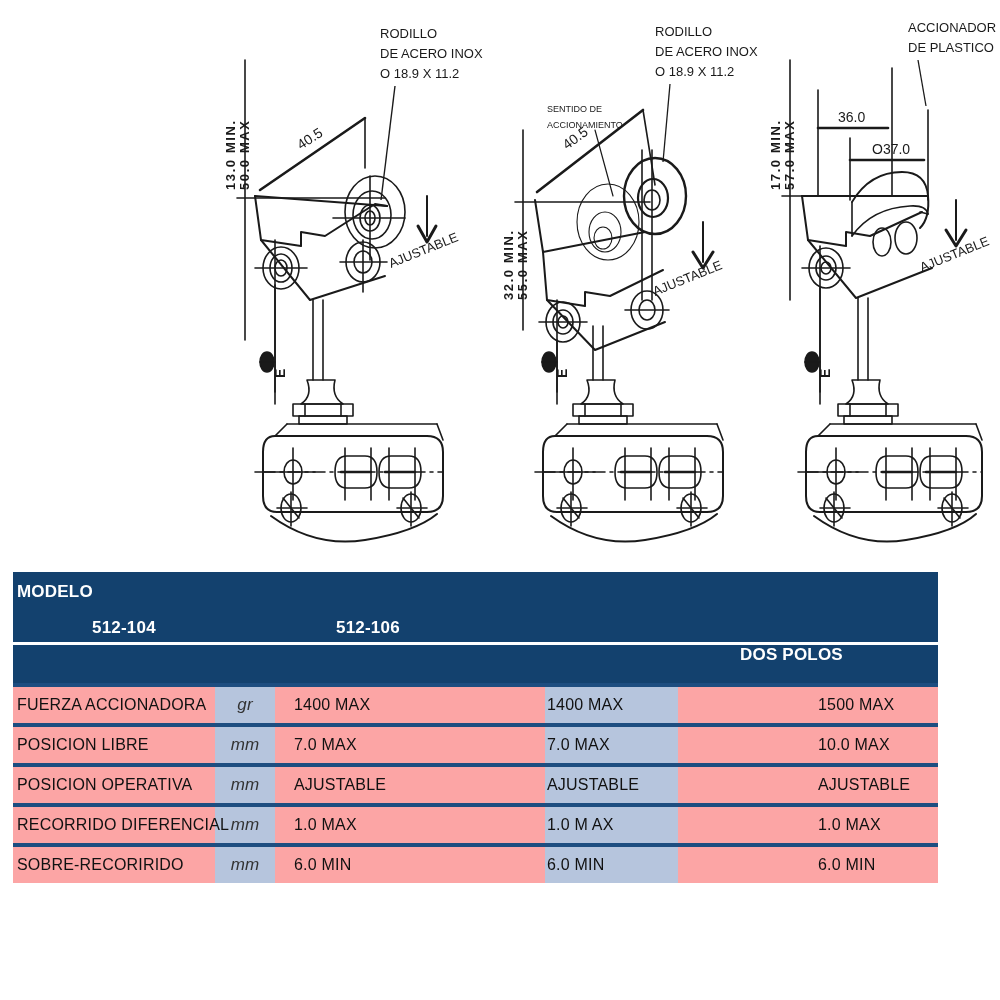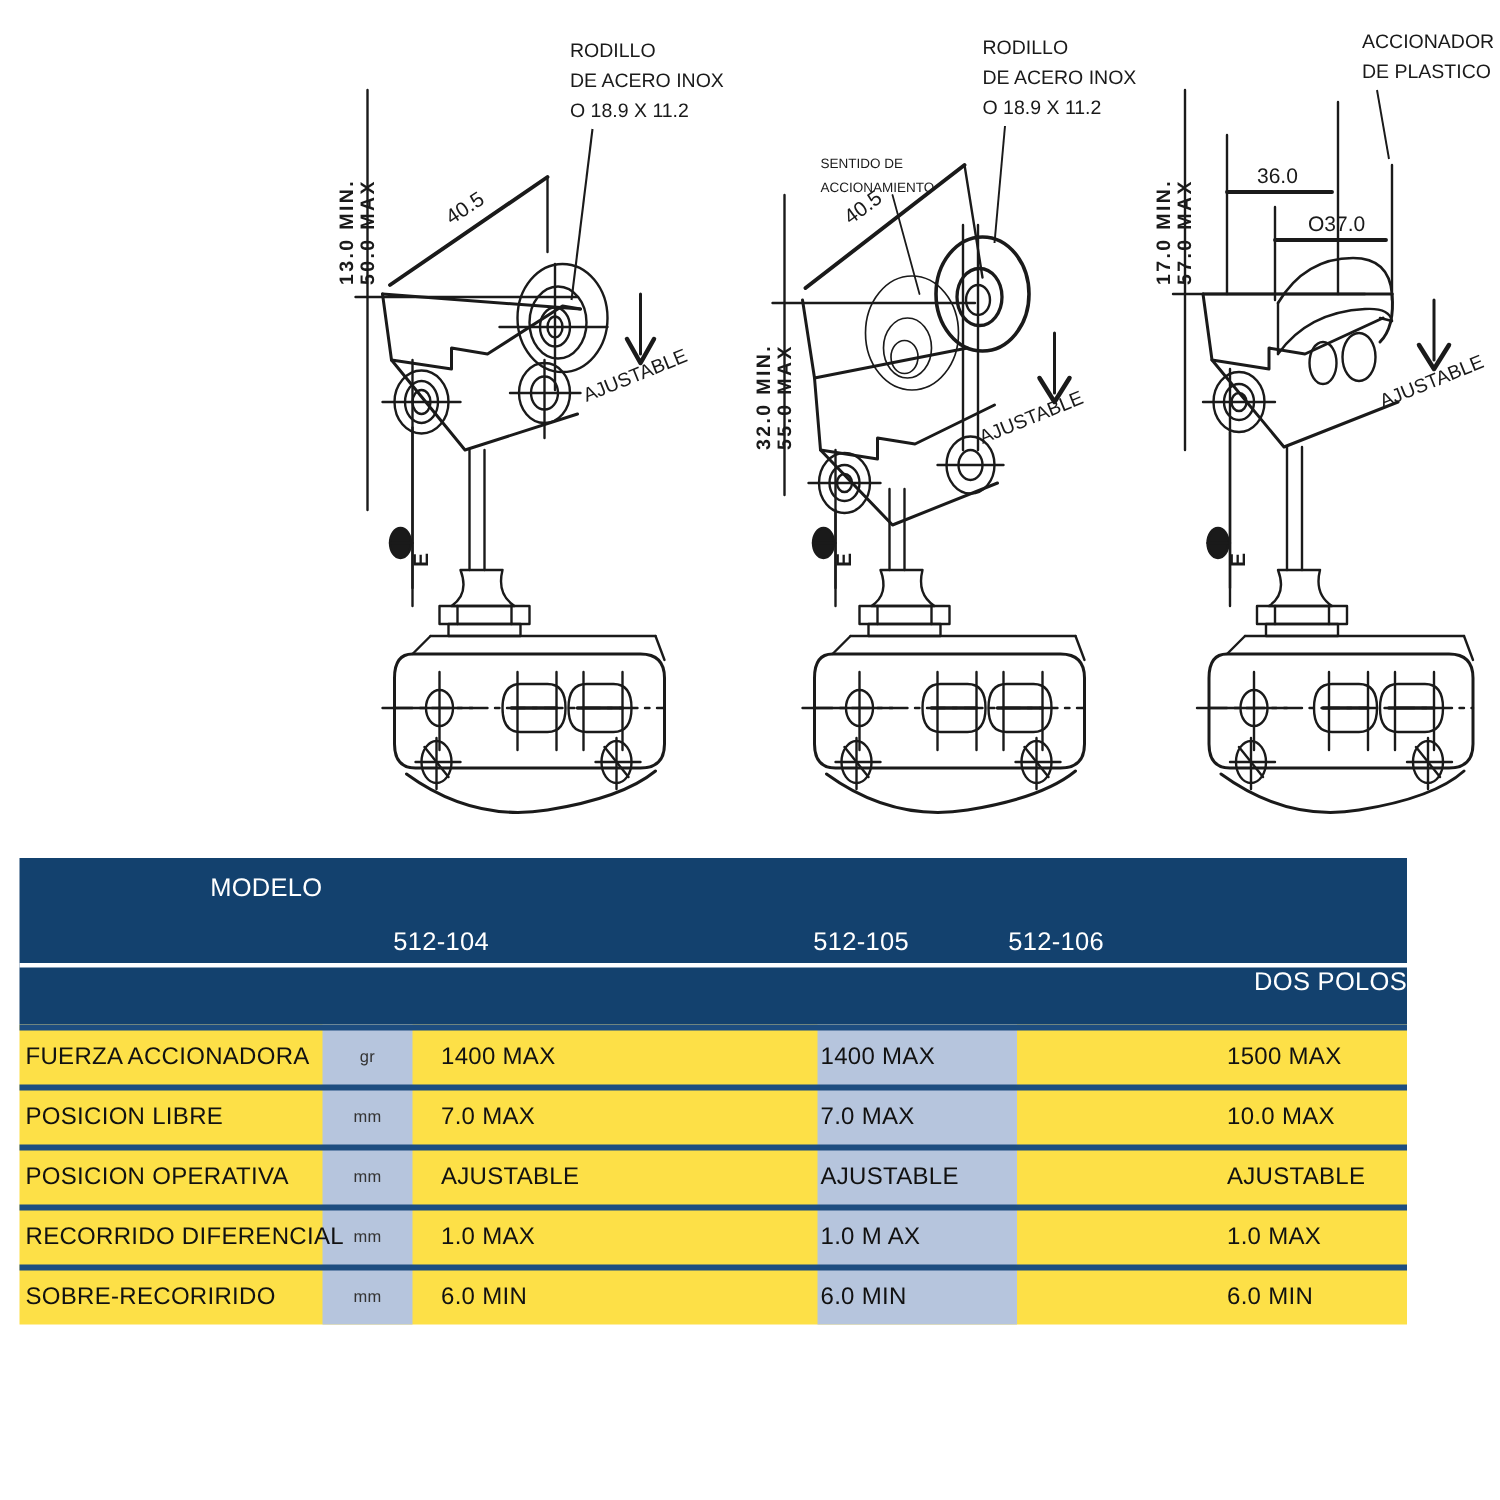--- a/index.html
+++ b/index.html
@@ -59,32 +59,31 @@
   }
 
   .c-label { width: 202px; flex: 0 0 202px; padding-left: 4px; box-sizing: border-box; }
   .c-unit  { width: 60px;  flex: 0 0 60px;  text-align: center; box-sizing: border-box; }
   .c-v1    { width: 253px; flex: 0 0 253px; padding-left: 19px; box-sizing: border-box; }
   .c-v2    { width: 280px; flex: 0 0 280px; padding-left: 19px; box-sizing: border-box; }
   .c-v3    { width: 130px; flex: 0 0 130px; padding-left: 10px; box-sizing: border-box; }
 
   .hdr-txt {
     font-size: 17px;
-    font-weight: normal;
+    font-weight: bold;
     letter-spacing: 0.2px;
     line-height: 20px;
     padding-bottom: 4px;
     white-space: nowrap;
-    text-align: right;
   }
   .hdr-model { font-size: 17px; }
 
   .tbody {
     position: relative;
-    background: #fde047;
+    background: #fca5a5;
   }
   
   .band {
     position: absolute;
     top: 0;
     bottom: 0;
     background: #b6c5dd;
     z-index: 0;
   }
   #band-unit { left: 202px; width: 60px; }
@@ -99,21 +98,21 @@
     border-top: 4px solid #1d4d80;
     box-sizing: border-box;
   }
   .brow:first-child { border-top: 4px solid #1d4d80; }
   .bcell {
     font-size: 16px;
     color: #111111;
     letter-spacing: 0.2px;
     white-space: nowrap;
   }
-  .bcell.c-unit { font-size: 11px; color: #333; }
+  .bcell.c-unit { font-size: 17px; color: #333; font-style: italic; }
 </style>
 </head>
 <body>
 
 <div id="drawings">
 
   <div class="drawing" id="drawing-1">
     <svg class="dwg-svg" viewBox="0 0 285 560" xmlns="http://www.w3.org/2000/svg">
       <g fill="none" stroke="#1a1a1a" stroke-width="1.6" stroke-linecap="round" stroke-linejoin="round">
 
@@ -400,21 +399,20 @@
 <div id="spec-table">
 
   <div class="thead">
     <div class="hdr-row hdr-row-modelo">
       <div class="c-label hdr-txt hdr-model">MODELO</div>
     </div>
 
     <div class="hdr-row hdr-row-un">
       <div class="c-unit"></div>
       <div class="c-v1 hdr-txt">512-104</div>
-      <div class="c-v2 hdr-txt">512-105</div>
       <div class="c-v3 hdr-txt">512-106</div>
     </div>
 
     <div class="hdr-sep"></div>
 
     <div class="hdr-row hdr-row-dos">
       <div class="c-label hdr-txt">DOS POLOS</div>
       <div class="c-unit"></div>
       <div class="c-v1 hdr-txt">512-204</div>
       <div class="c-v3 hdr-txt">512-206</div>

